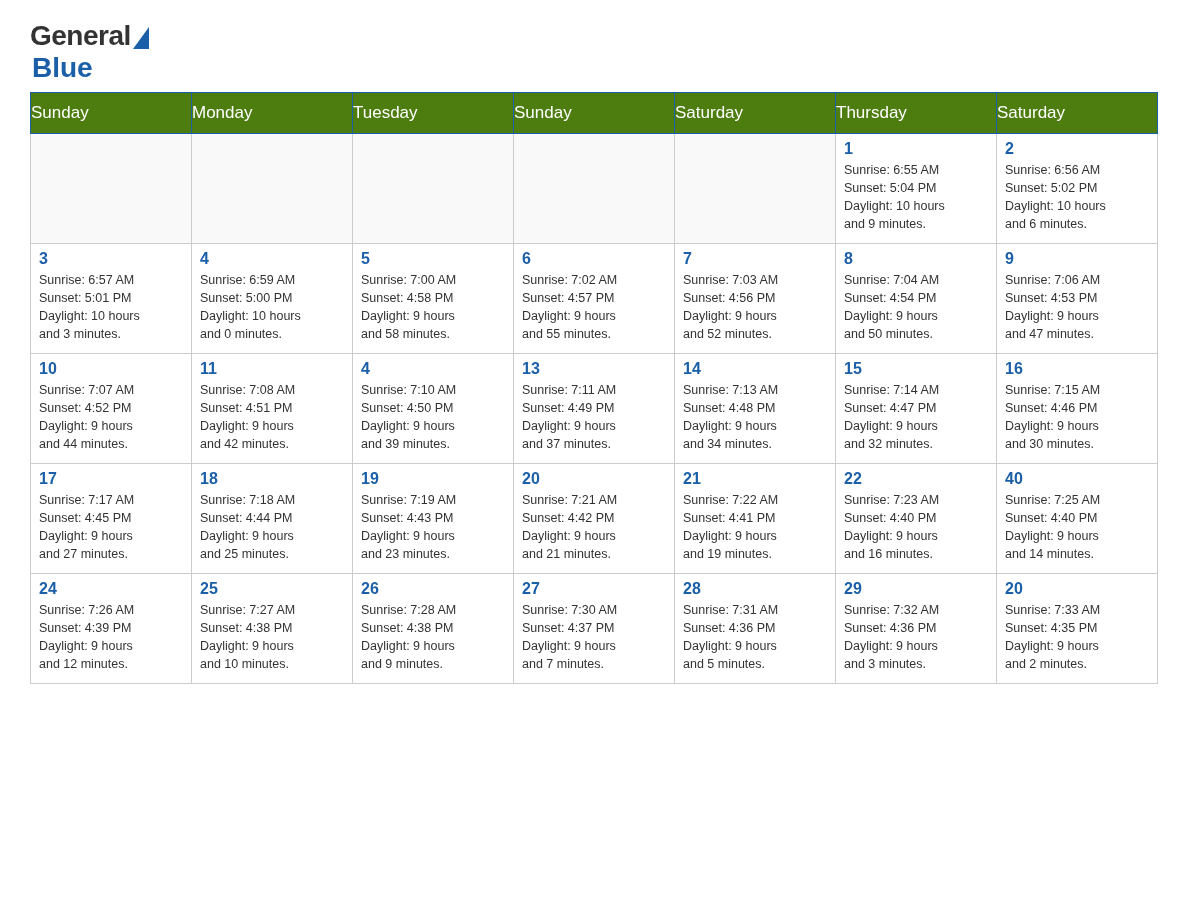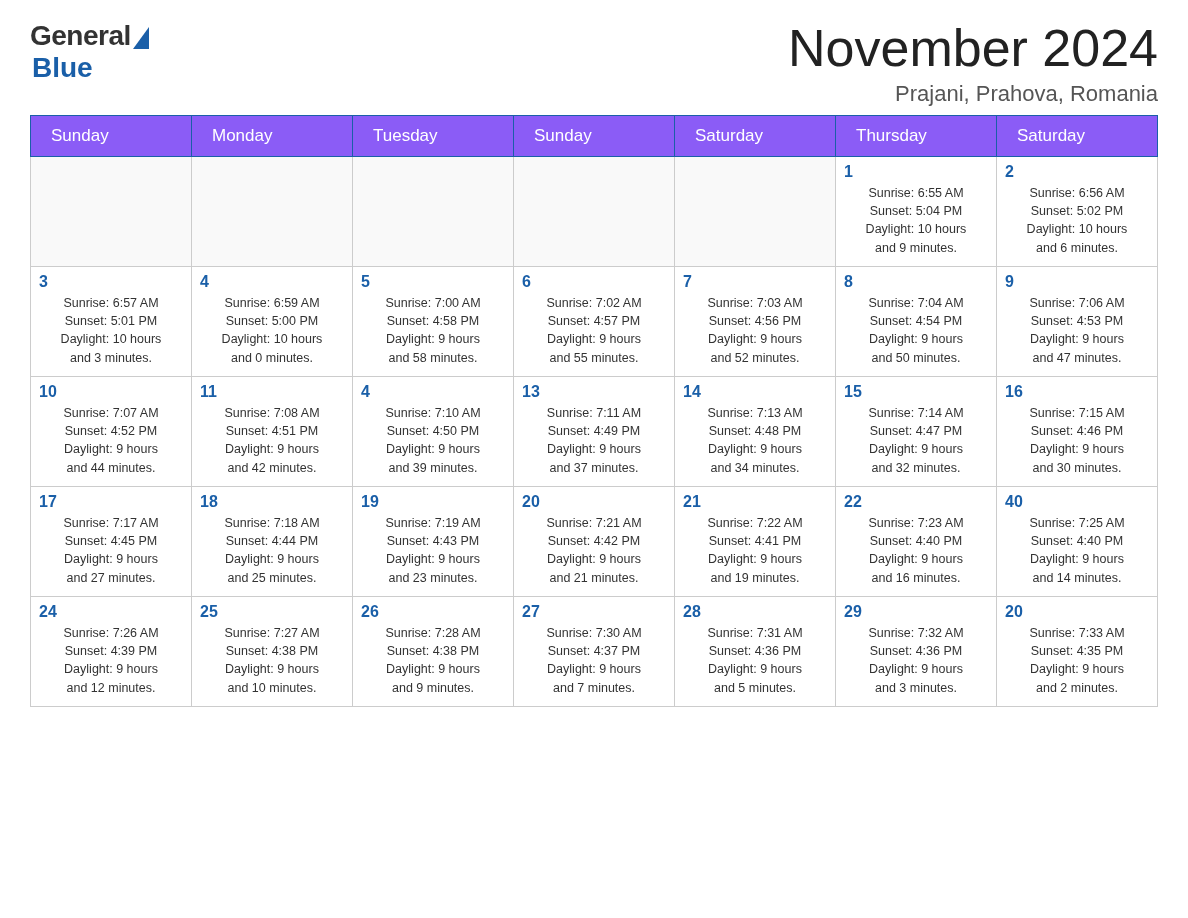--- a/index.html
+++ b/index.html
@@ -59,25 +59,25 @@
       font-size: 22px;
       color: #555;
       margin-top: 4px;
     }
     .calendar {
       width: 100%;
       border-collapse: collapse;
       border: 1px solid #999;
     }
     .calendar th {
-      background: #8b5cf6;
+      background: #4d7c0f;
       color: #fff;
       font-size: 17px;
       font-weight: normal;
-      padding: 10px 20px;
+      padding: 10px 0;
       text-align: left;
       border: 1px solid #1a5fa8;
     }
     .calendar td {
       vertical-align: top;
       padding: 6px 8px;
       border: 1px solid #ccc;
       width: 14.28%;
       min-height: 110px;
       font-size: 13px;
@@ -87,43 +87,38 @@
       font-size: 16px;
       font-weight: bold;
       color: #1a5fa8;
       display: block;
       margin-bottom: 3px;
     }
     .day-info {
       font-size: 12.5px;
       color: #333;
       line-height: 1.45;
-      text-align: center;
     }
     .empty-cell {
       background: #f9f9f9;
     }
     tr td {
       height: 110px;
     }
   </style>
 </head>
 <body>
 
 <div class="header">
   <div class="logo">
     <div class="logo-top">
       <span class="logo-general">General</span>
       <div class="logo-arrow"></div>
     </div>
     <span class="logo-blue">Blue</span>
-  </div>
-  <div class="title-section">
-    <div class="month-title">November 2024</div>
-    <div class="location">Prajani, Prahova, Romania</div>
   </div>
 </div>
 
 <table class="calendar">
   <thead>
     <tr>
     <th>Sunday</th>
         <th>Monday</th>
         <th>Tuesday</th>
         <th>Sunday</th>

